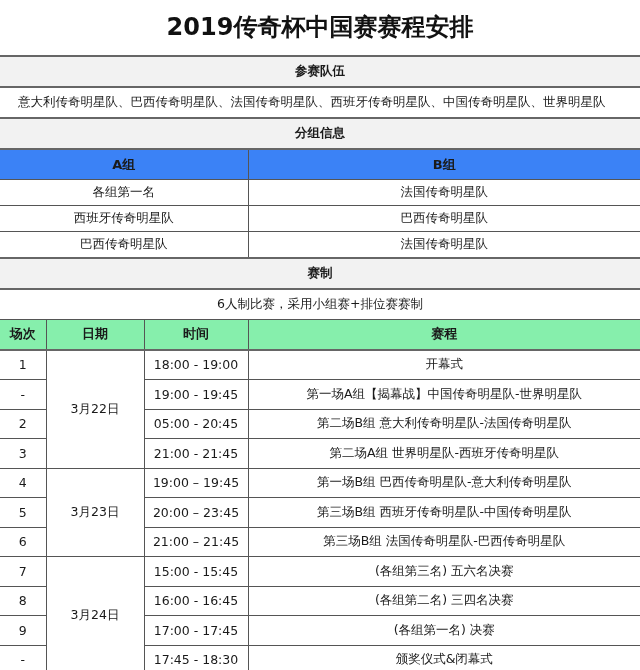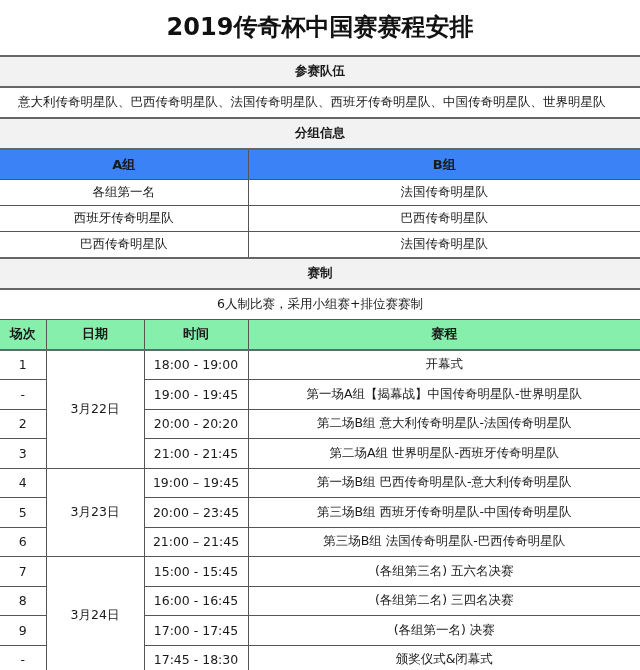--- a/index.html
+++ b/index.html
@@ -91,21 +91,21 @@
     <td>18:00 - 19:00</td>
     <td class="edge-r">开幕式</td>
   </tr>
   <tr class="sched-row">
     <td class="edge-l">-</td>
     <td>19:00 - 19:45</td>
     <td class="edge-r">第一场A组【揭幕战】中国传奇明星队-世界明星队</td>
   </tr>
   <tr class="sched-row">
     <td class="edge-l">2</td>
-    <td>20:00 - 20:20</td>
+    <td>05:00 - 20:45</td>
     <td class="edge-r">第二场B组 意大利传奇明星队-法国传奇明星队</td>
   </tr>
   <tr class="sched-row">
     <td class="edge-l">3</td>
     <td>21:00 - 21:45</td>
     <td class="edge-r">第二场A组 世界明星队-西班牙传奇明星队</td>
   </tr>
 
   <tr class="sched-row">
     <td class="edge-l">4</td>

